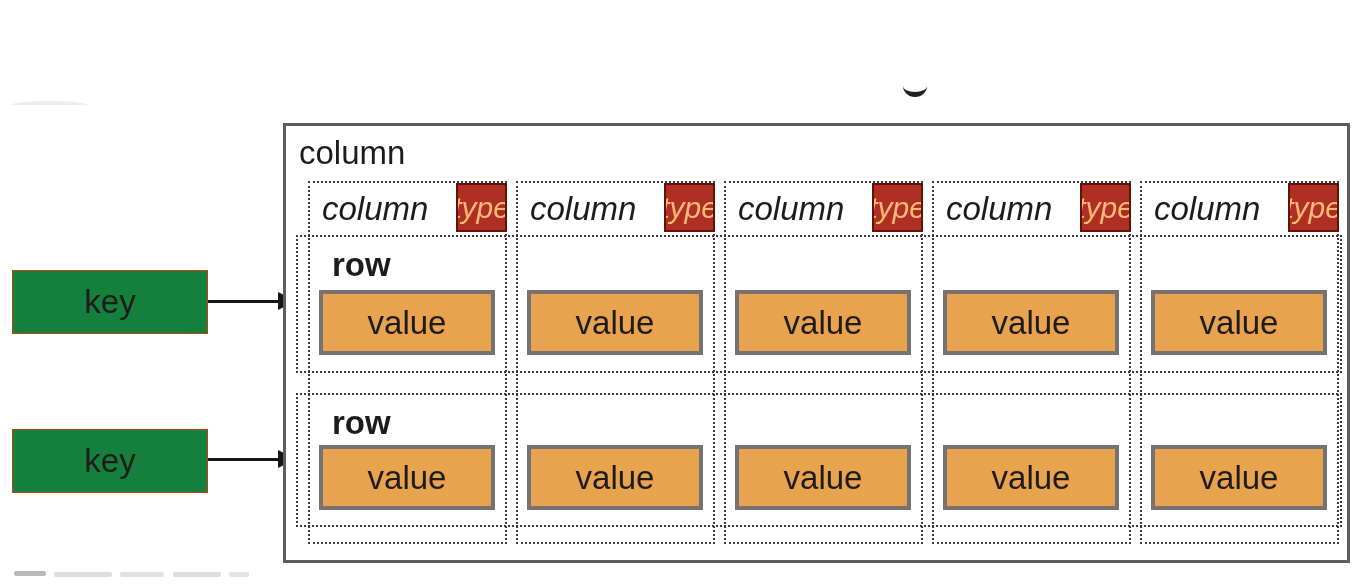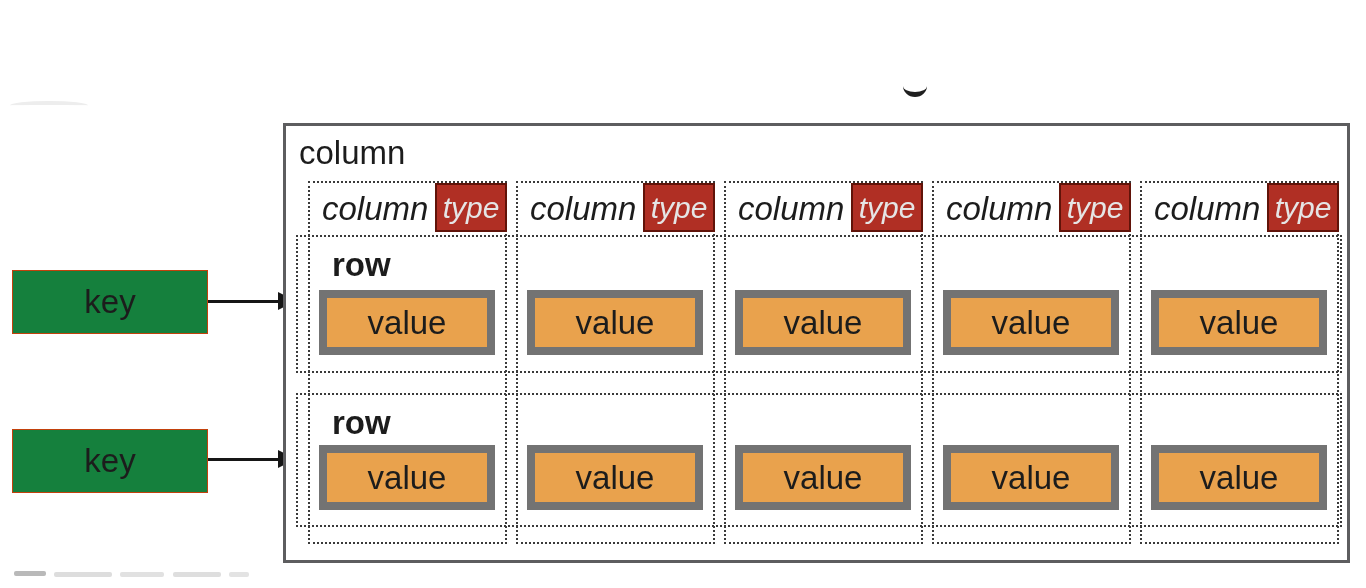--- a/index.html
+++ b/index.html
@@ -103,24 +103,24 @@
     position: relative;
     height: 52px;
     display: flex; align-items: center;
     padding-left: 12px;
     font-size: 33px;
     font-style: italic;
   }
   .type-box {
     position: absolute;
     right: -2px; top: 0px;
-    width: 72px; height: 49px;
+    width: 51px; height: 49px;
     background: #b02f24;
     border: 2px solid #611309;
-    color: #e5e5e5;
+    color: #fdba74;
     font-size: 30px;
     display: flex; align-items: center; justify-content: center;
     overflow: hidden;
   }
 
   
   .row-box {
     position: absolute;
     left: 10px;
     width: 1046px;
@@ -132,21 +132,21 @@
   .row-label {
     margin: 9px 0 0 34px;
     font-size: 33px;
   }
 
   
   .value-box {
     position: absolute;
     width: 176px; height: 65px;
     background: #e9a24d;
-    border: 8px solid #737373;
+    border: 4px solid #737373;
     display: flex; align-items: center; justify-content: center;
     font-size: 33px;
   }
   .vr1 { top: 164px; }
   .vr2 { top: 319px; }
   .vc1 { left: 33px; }
   .vc2 { left: 241px; }
   .vc3 { left: 449px; }
   .vc4 { left: 657px; }
   .vc5 { left: 865px; }

